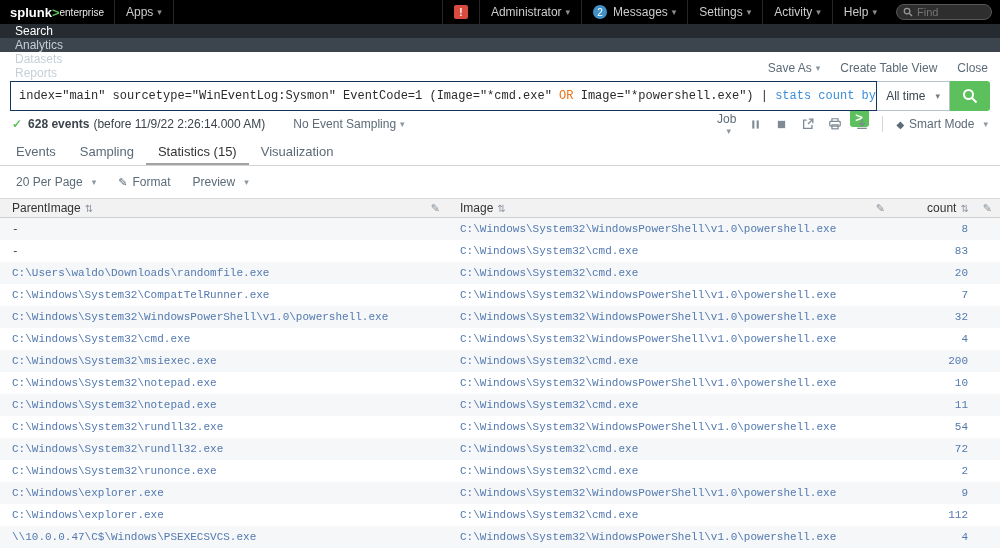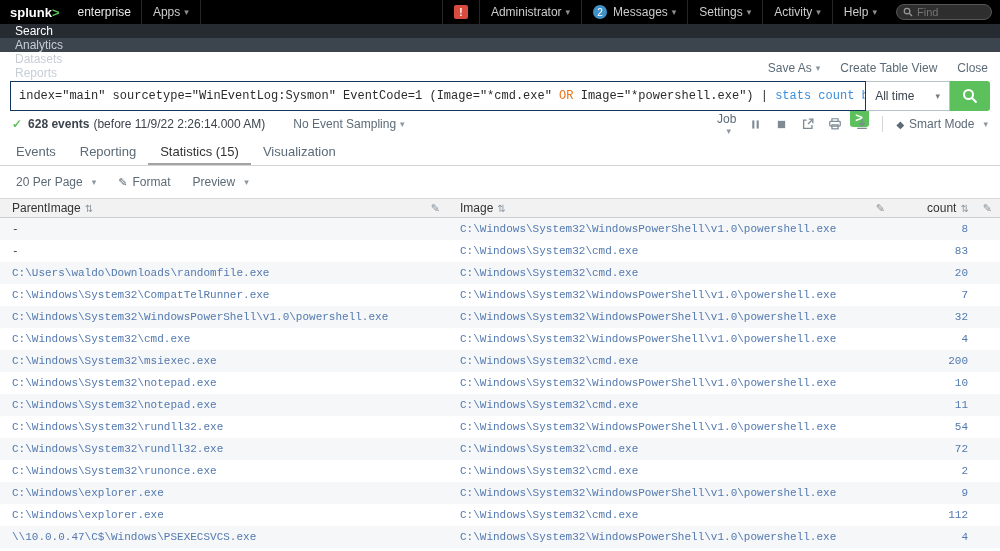--- a/index.html
+++ b/index.html
@@ -5,21 +5,21 @@
   * { box-sizing: border-box; margin: 0; padding: 0; }
   html,body { width:1000px; height:551px; overflow:hidden; background:#fff;
     font-family:"Liberation Sans", sans-serif; }
 
   
   .topbar { height:24px; background:#000; display:flex; align-items:stretch;
     color:#ccc; font-size:12px; }
   .logo { display:flex; align-items:center; padding:0 10px; cursor:pointer; }
   .logo .s  { color:#fff; font-weight:bold; font-size:13px; }
   .logo .gt { color:#5cc05c; font-weight:bold; font-size:13px; }
-  .logo .ent{ color:#e8e8e8; font-size:12px;margin-left:18px; }
+  .logo .ent{ color:#e8e8e8; font-size:10px; }
   .top-item { display:flex; align-items:center; padding:8px 11px;
     border-left:1px solid #262626; cursor:pointer; white-space:nowrap; }
   .top-right { margin-left:auto; display:flex; align-items:stretch; }
   .caret { font-size:9px; opacity:.7; margin-left:4px; }
   .warn-icon { width:14px; height:14px; background:#da4b3f; border-radius:2px;
     color:#fff; font-weight:bold; font-size:10px; display:flex;
     align-items:center; justify-content:center; }
   .msg-badge { width:14px; height:14px; border-radius:50%; background:#4191c9;
     color:#fff; font-size:10px; display:flex; align-items:center;
     justify-content:center; margin-right:6px; }
@@ -48,21 +48,21 @@
   .head-actions > div { cursor:pointer; display:flex; align-items:center; }
 
   
   .search-row { display:flex; margin:0 10px; height:30px; }
   .query-box { flex:1; border:1px solid #14365c; background:#fff; display:flex;
     align-items:center; padding:0 8px; white-space:pre; overflow:hidden;
     font-family:"Liberation Mono","DejaVu Sans Mono",monospace; font-size:12px; }
   .q-plain   { color:#2b2b2b; }
   .q-keyword { color:#e8731a; }
   .q-command { color:#3c8dd9; }
-  .time-picker { display:flex; align-items:center; gap:17px; padding:0 9px;
+  .time-picker { display:flex; align-items:center; gap:6px; padding:0 9px;
     border:1px solid #b9c1c9; border-left:none; background:#fff; font-size:12px;
     color:#3c444d; cursor:pointer; white-space:nowrap; }
   .search-btn { width:40px; background:#5cc05c; border:none; cursor:pointer;
     display:flex; align-items:center; justify-content:center;
     border-radius:0 3px 3px 0; }
 
   
   .events-bar { display:flex; align-items:center; padding:5px 12px; font-size:12px;
     color:#3c444d; height:26px; }
   .check-i { color:#5cc05c; font-weight:bold; margin-right:6px; }
@@ -270,21 +270,21 @@
     <div class="smart-mode">
       <span class="diamond">◆</span>
       <span>Smart Mode</span>
       <span class="caret">▾</span>
     </div>
   </div>
 </div>
 
 <div class="tabs">
   <div class="tab">Events</div>
-  <div class="tab">Reporting</div>
+  <div class="tab">Sampling</div>
   <div class="tab active">Statistics (15)</div>
   <div class="tab">Visualization</div>
 </div>
 
 <div class="toolbar">
   <div class="tool-btn">
     <span>20 Per Page</span>
     <span class="caret">▾</span>
   </div>
   <div class="tool-btn">

